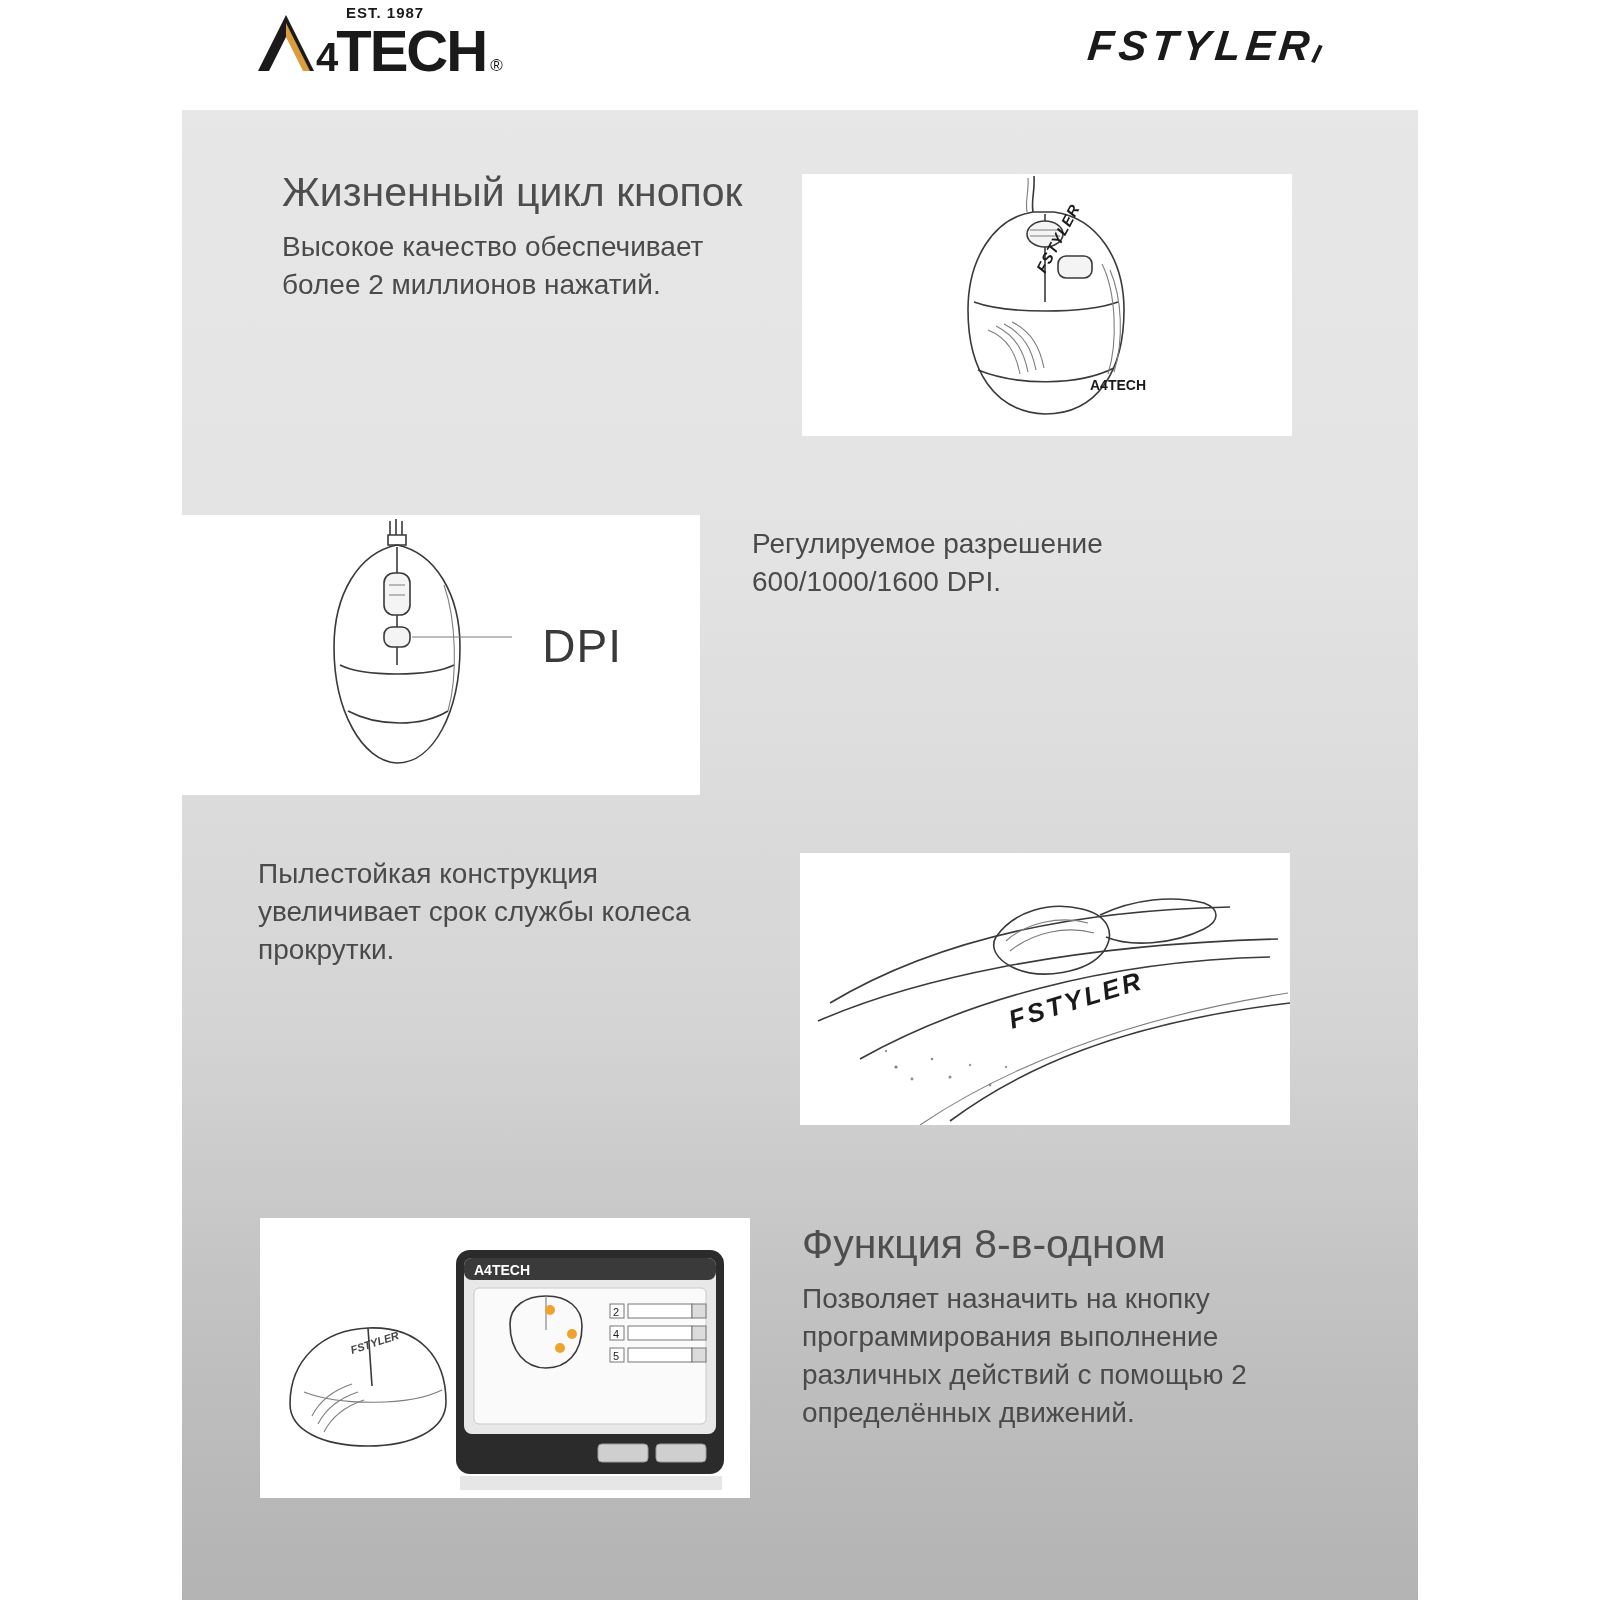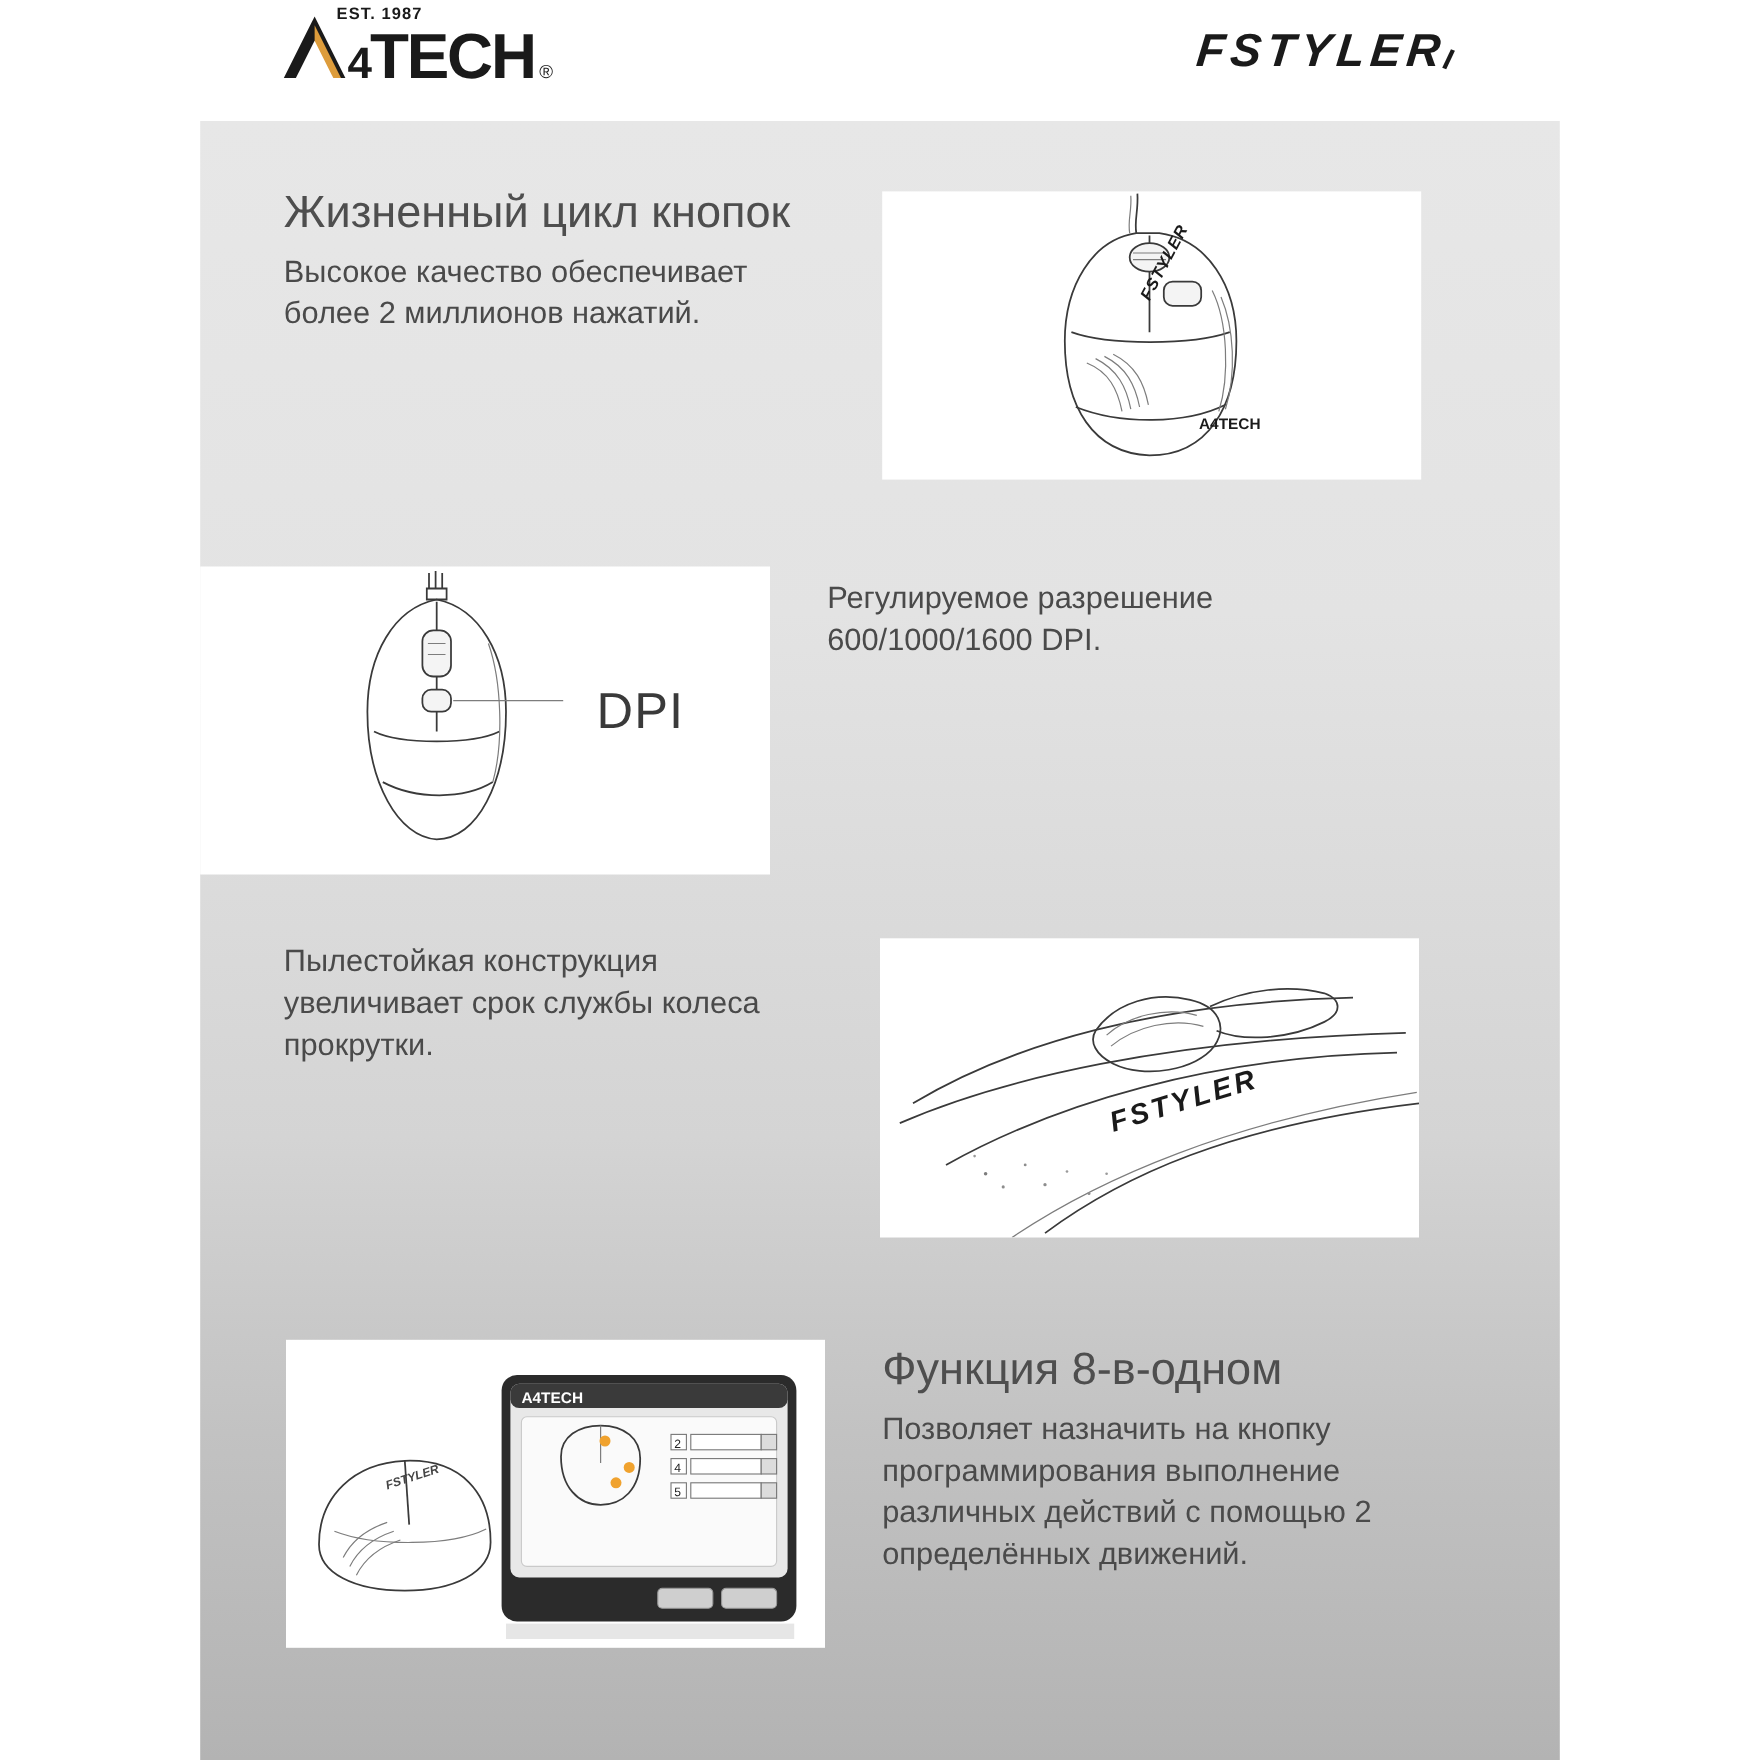--- a/index.html
+++ b/index.html
@@ -27,21 +27,21 @@
     left: 258px; top: 4px;
     display: flex;
     flex-direction: column;
     align-items: flex-start;
   }
   .logo-est {
     font-size: 15px;
     letter-spacing: 1px;
     color: #1a1a1a;
     font-weight: bold;
-    margin-left: 48px;
+    margin-left: 88px;
     margin-bottom: -6px;
   }
   .logo-main {
     display: flex;
     align-items: baseline;
     position: relative;
   }
   .logo-mark {
     width: 56px; height: 56px;
     position: relative;
@@ -147,21 +147,21 @@
     line-height: 38px;
   }
 
   .imgbox {
     background: #ffffff;
     position: relative;
     overflow: hidden;
   }
 
   
-  #row1 .txtblock { width: 600px; padding-left: 76px; padding-top: 28px; }
+  #row1 .txtblock { width: 600px; padding-left: 100px; padding-top: 28px; }
   #row1 .imgbox { width: 490px; height: 262px; margin-left: 20px; margin-top: 36px; }
 
   
   #row2 .imgbox { width: 518px; height: 280px; margin-top: 20px; }
   #row2 .txtblock { width: 620px; padding-left: 52px; padding-top: 30px; }
 
   
   #row3 .txtblock { width: 600px; padding-left: 76px; padding-top: 10px; }
   #row3 .imgbox { width: 490px; height: 272px; margin-left: 18px; margin-top: 8px; }
 

